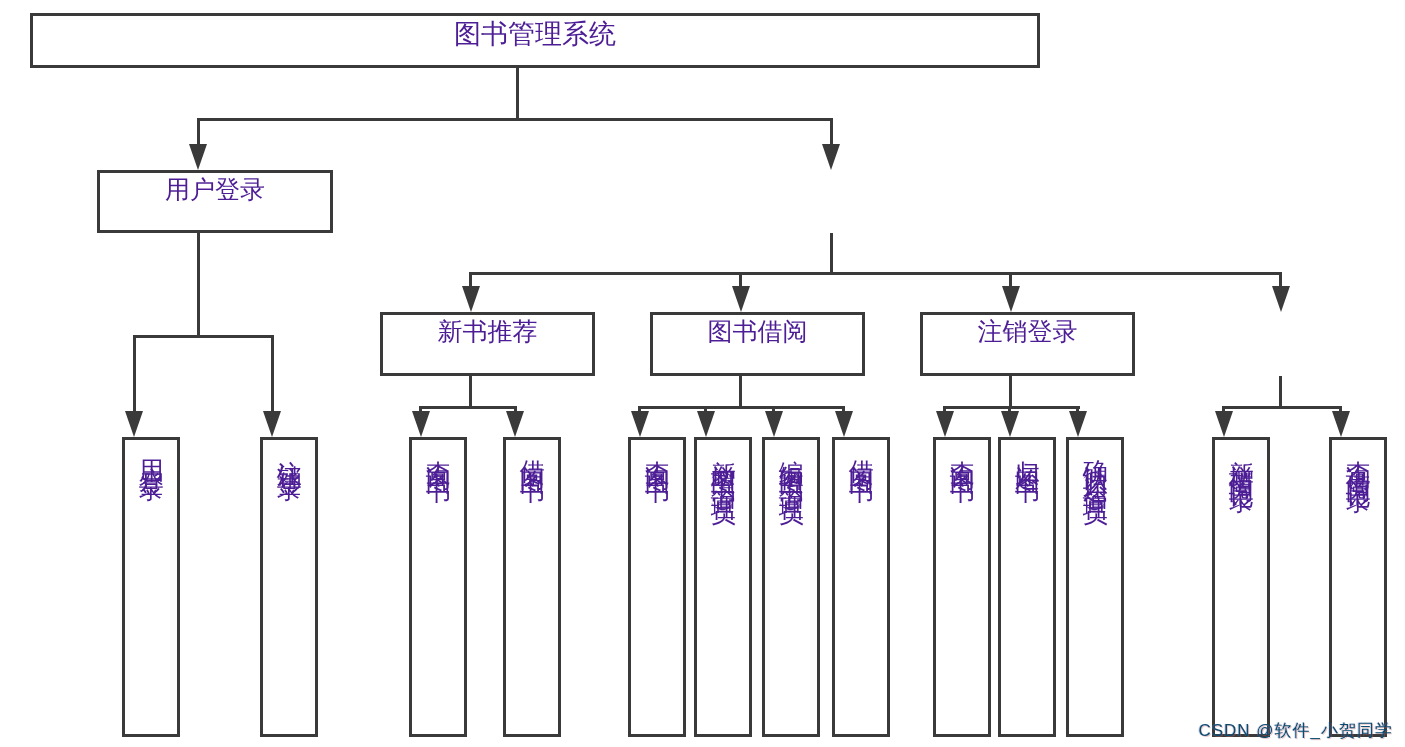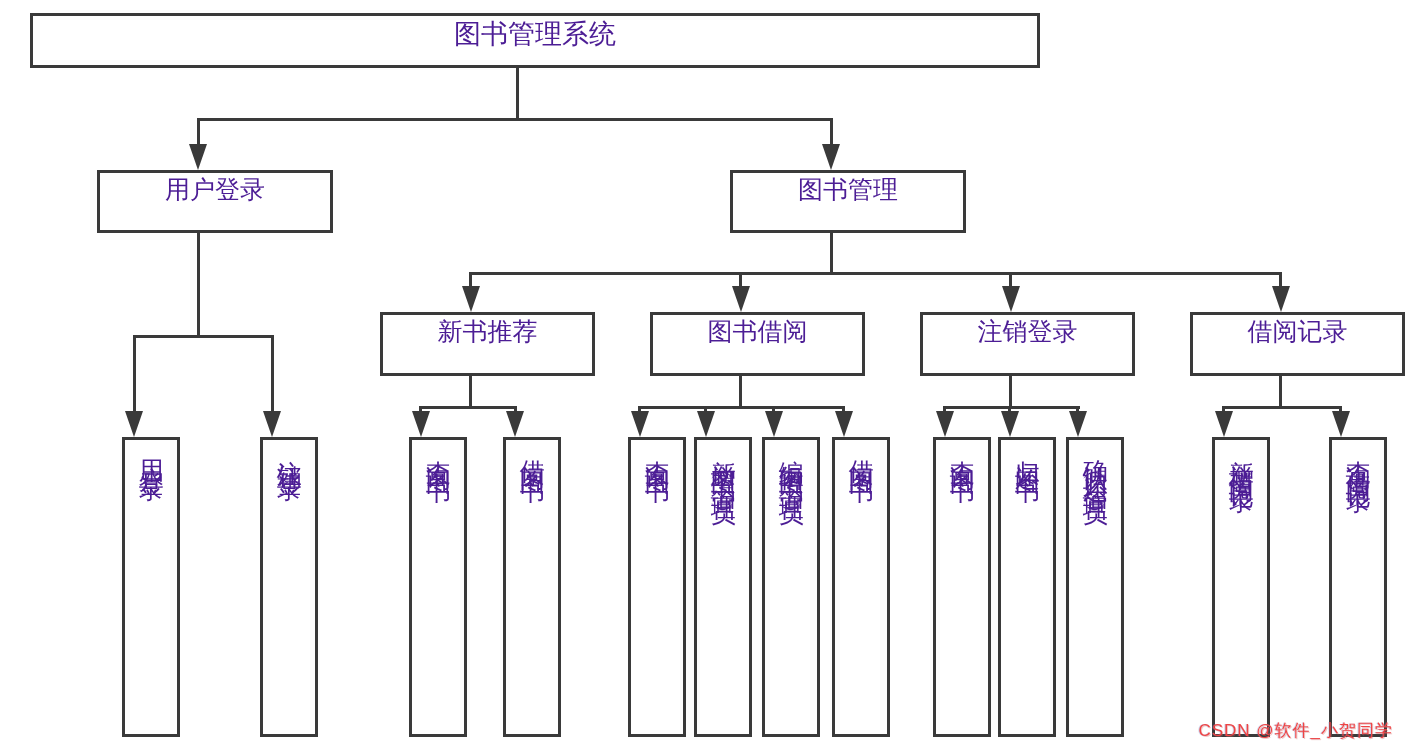--- a/index.html
+++ b/index.html
@@ -21,21 +21,21 @@
   }
   .vl { position:absolute; width:3px; background:#3a3a3a; }
   .hl { position:absolute; height:3px; background:#3a3a3a; }
   .tri {
     position:absolute; width:0; height:0;
     border-left:9px solid transparent; border-right:9px solid transparent;
     border-top:26px solid #3a3a3a;
   }
   .watermark {
     position:absolute; right:12px; bottom:5px;
-    font-size:17px; color:#ef4444; letter-spacing:1px;
+    font-size:17px; color:#0c4a6e; letter-spacing:1px;
     text-shadow:1px 1px 0 rgba(205,100,100,.35), -1px 0 0 rgba(100,130,205,.3);
   }
 </style>
 </head>
 <body>
 
 <div class="canvas">
 
   <div class="box root-box" style="left:13px;top:13px;width:1010px;height:55px">
     <span>图书管理系统</span>
@@ -43,23 +43,20 @@
 
   <div class="vl" style="left:516px;top:68px;height:52px"></div>
   <div class="hl" style="left:197px;top:118px;width:636px"></div>
   <div class="vl" style="left:197px;top:118px;height:30px"></div>
   <div class="tri" style="left:189px;top:144px"></div>
   <div class="vl" style="left:830px;top:118px;height:30px"></div>
   <div class="tri" style="left:822px;top:144px"></div>
 
   <div class="box" style="left:80px;top:170px;width:236px;height:63px">
     <span>用户登录</span>
-  </div>
-  <div class="box" style="left:713px;top:170px;width:236px;height:63px">
-    <span>图书管理</span>
   </div>
 
   <div class="vl" style="left:197px;top:233px;height:104px"></div>
   <div class="hl" style="left:133px;top:335px;width:141px"></div>
   <div class="vl" style="left:133px;top:335px;height:80px"></div>
   <div class="tri" style="left:125px;top:411px"></div>
   <div class="vl" style="left:271px;top:335px;height:80px"></div>
   <div class="tri" style="left:263px;top:411px"></div>
 
   <div class="vl" style="left:830px;top:233px;height:41px"></div>
@@ -74,23 +71,20 @@
   <div class="tri" style="left:1272px;top:286px"></div>
 
   <div class="box" style="left:633px;top:312px;width:215px;height:64px">
     <span>图书借阅</span>
   </div>
   <div class="box" style="left:363px;top:312px;width:215px;height:64px">
     <span>新书推荐</span>
   </div>
   <div class="box" style="left:903px;top:312px;width:215px;height:64px">
     <span>注销登录</span>
-  </div>
-  <div class="box" style="left:1173px;top:312px;width:215px;height:64px">
-    <span>借阅记录</span>
   </div>
 
   <div class="vl" style="left:469px;top:376px;height:32px"></div>
   <div class="hl" style="left:419px;top:406px;width:98px"></div>
   <div class="vl" style="left:419px;top:406px;height:9px"></div>
   <div class="tri" style="left:412px;top:411px"></div>
   <div class="vl" style="left:514px;top:406px;height:9px"></div>
   <div class="tri" style="left:506px;top:411px"></div>
 
   <div class="vl" style="left:739px;top:376px;height:32px"></div>

